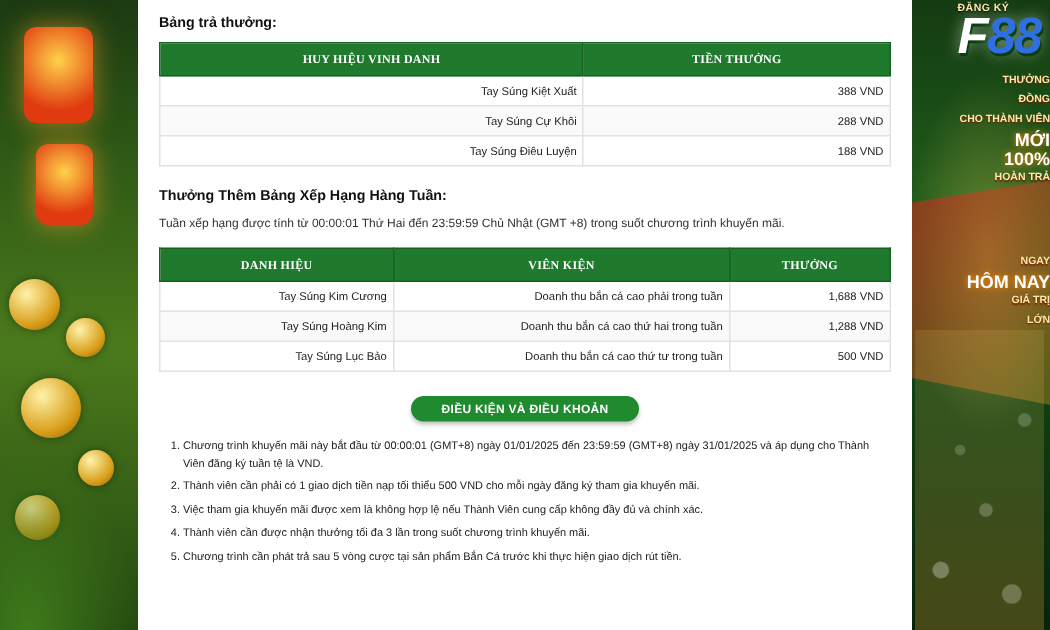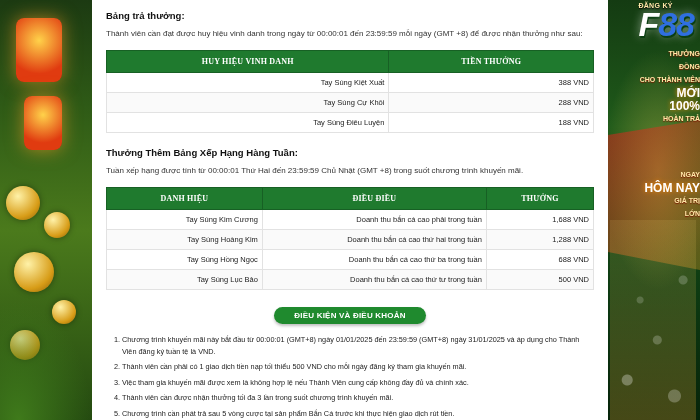--- a/index.html
+++ b/index.html
@@ -166,21 +166,20 @@
 <div class="logo-wrap">
   <div class="logo-top">ĐĂNG KÝ</div>
   <div class="logo">
     <span>F</span><span class="blue">88</span>
   </div>
 </div>
 
 <div class="card">
 
   <h3 class="section-title">Bảng trả thưởng:</h3>
-  <p class="section-desc">Thành viên cần đạt được huy hiệu vinh danh trong ngày từ 00:00:01 đến 23:59:59 mỗi ngày (GMT +8) để được nhận thưởng như sau:</p>
 
   <table class="reward">
     <thead>
       <tr>
         <th style="width:58%">HUY HIỆU VINH DANH</th>
         <th style="width:42%">TIỀN THƯỞNG</th>
       </tr>
     </thead>
     <tbody>
       <tr>
@@ -198,39 +197,34 @@
     </tbody>
   </table>
 
   <h3 class="section-title">Thưởng Thêm Bảng Xếp Hạng Hàng Tuần:</h3>
   <p class="section-desc">Tuần xếp hạng được tính từ 00:00:01 Thứ Hai đến 23:59:59 Chủ Nhật (GMT +8) trong suốt chương trình khuyến mãi.</p>
 
   <table class="reward">
     <thead>
       <tr>
         <th style="width:32%">DANH HIỆU</th>
-        <th style="width:46%">ĐIỀU ĐIỀU</th>
+        <th style="width:46%">VIÊN KIỆN</th>
         <th style="width:22%">THƯỞNG</th>
       </tr>
     </thead>
     <tbody>
       <tr>
         <td>Tay Súng Kim Cương</td>
         <td>Doanh thu bắn cá cao phải trong tuần</td>
         <td>1,688 VND</td>
       </tr>
       <tr>
         <td>Tay Súng Hoàng Kim</td>
         <td>Doanh thu bắn cá cao thứ hai trong tuần</td>
         <td>1,288 VND</td>
-      </tr>
-      <tr>
-        <td>Tay Súng Hồng Ngọc</td>
-        <td>Doanh thu bắn cá cao thứ ba trong tuần</td>
-        <td>688 VND</td>
       </tr>
       <tr>
         <td>Tay Súng Lục Bảo</td>
         <td>Doanh thu bắn cá cao thứ tư trong tuần</td>
         <td>500 VND</td>
       </tr>
     </tbody>
   </table>
 
   <div class="cta-wrap">

